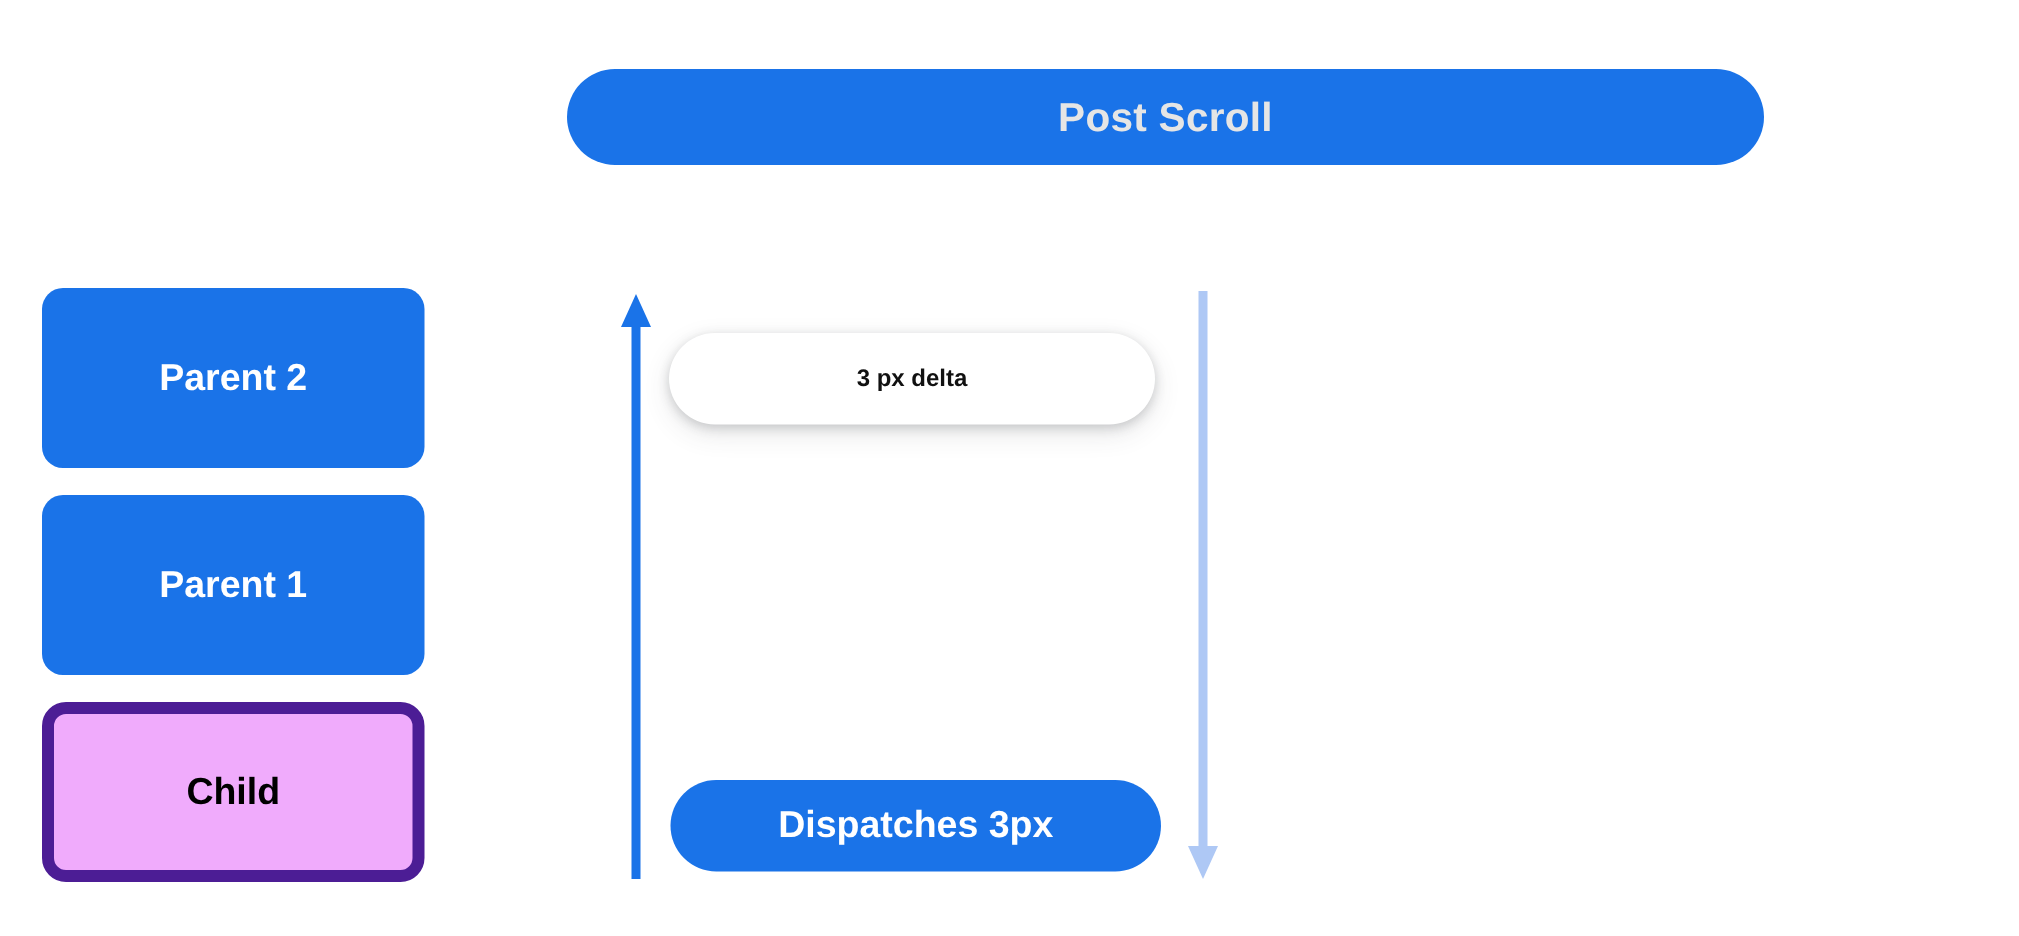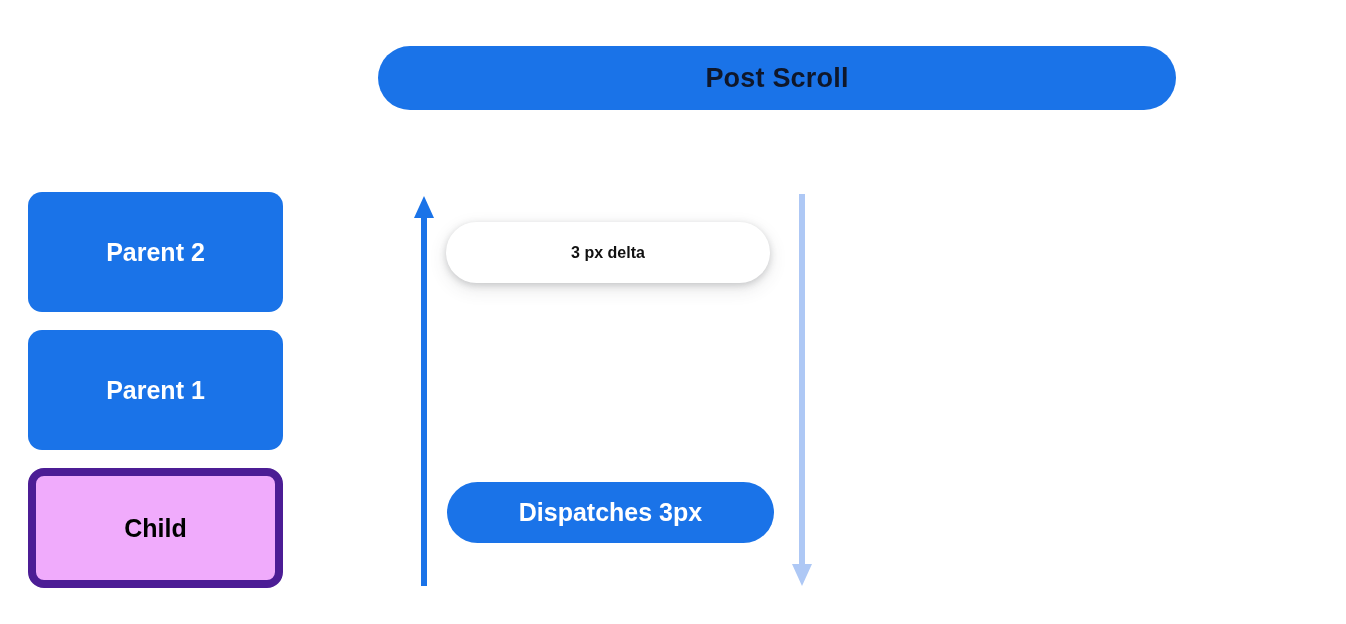--- a/index.html
+++ b/index.html
@@ -29,21 +29,21 @@
     width: 798px;
     height: 64px;
     background: #1A73E8;
     border-radius: 32px;
     display: flex;
     align-items: center;
     justify-content: center;
     box-sizing: border-box;
   }
   .header-bar .header-title {
-    color: #0f172a;
+    color: #e5e5e5;
     font-size: 27px;
     font-weight: bold;
     letter-spacing: 0.2px;
     line-height: 1;
   }
 
   
   .box {
     position: absolute;
     left: 28px;
@@ -116,21 +116,21 @@
                 0 6px 18px rgba(60, 64, 67, 0.13);
   }
   #pill-delta .pill-label {
     color: #111111;
     font-size: 16px;
     font-weight: bold;
     line-height: 1;
   }
   #pill-dispatch {
     left: 447px;
-    top: 482px;
+    top: 520px;
     width: 327px;
     height: 61px;
     background: #1A73E8;
     border-radius: 31px;
   }
   #pill-dispatch .pill-label {
     color: #ffffff;
     font-size: 25px;
     font-weight: bold;
     line-height: 1;

